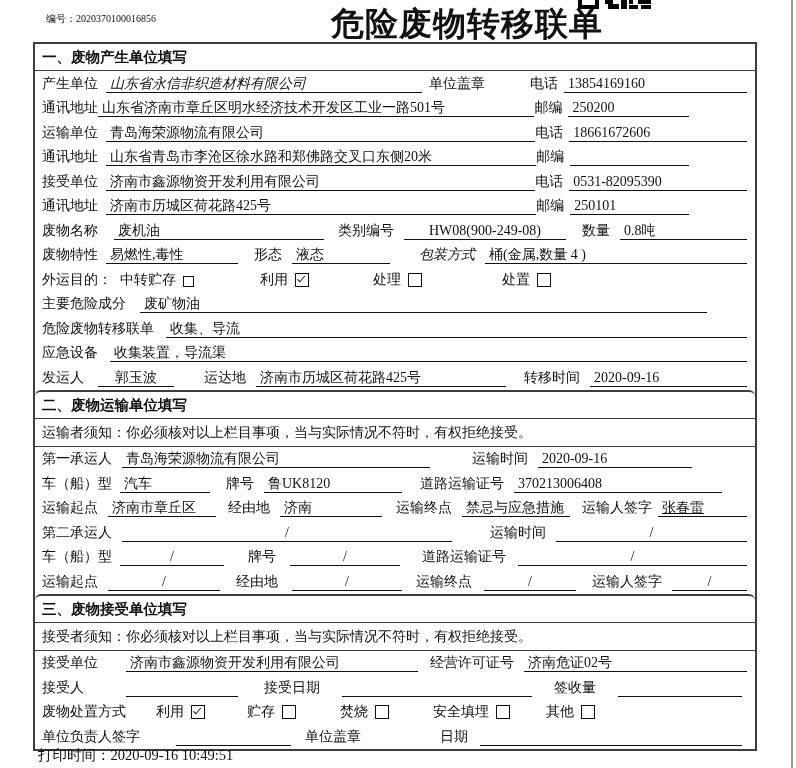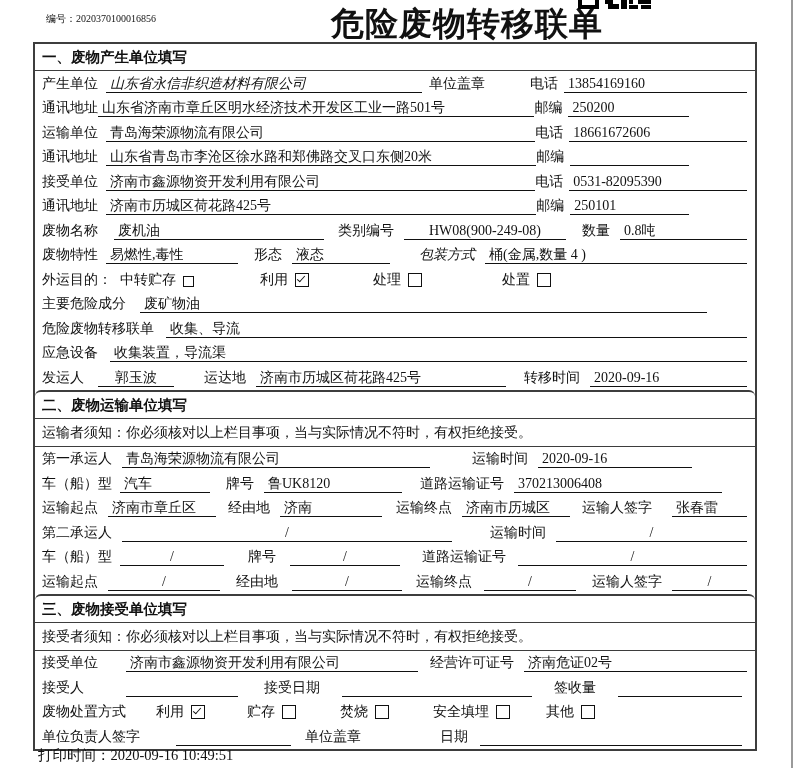--- a/index.html
+++ b/index.html
@@ -180,23 +180,23 @@
         <span class="lbl" style="margin-left:18px;">道路运输证号</span>
         <span class="fld grow" style="margin-left:10px;margin-right:25px;margin-top:48px;">370213006408</span>
       </div>
 
       <div class="row">
         <span class="lbl">运输起点</span>
         <span class="fld" style="width:108px;margin-left:10px;">济南市章丘区</span>
         <span class="lbl" style="margin-left:12px;">经由地</span>
         <span class="fld" style="width:102px;margin-left:10px;">济南</span>
         <span class="lbl" style="margin-left:14px;">运输终点</span>
-        <span class="fld" style="width:108px;margin-left:10px;">济南市历城区</span>
+        <span class="fld" style="width:108px;margin-left:10px;">禁忌与应急措施</span>
         <span class="lbl" style="margin-left:12px;">运输人签字</span>
-        <span class="fld grow" style="margin-left:20px;">张春雷</span>
+        <span class="fld grow" style="margin-left:6px;text-decoration:underline;">张春雷</span>
       </div>
 
       <div class="row">
         <span class="lbl">第二承运人</span>
         <span class="fld ctr" style="width:330px;margin-left:10px;">/</span>
         <span class="lbl" style="margin-left:38px;">运输时间</span>
         <span class="fld ctr grow" style="margin-left:10px;">/</span>
       </div>
 
       <div class="row">

